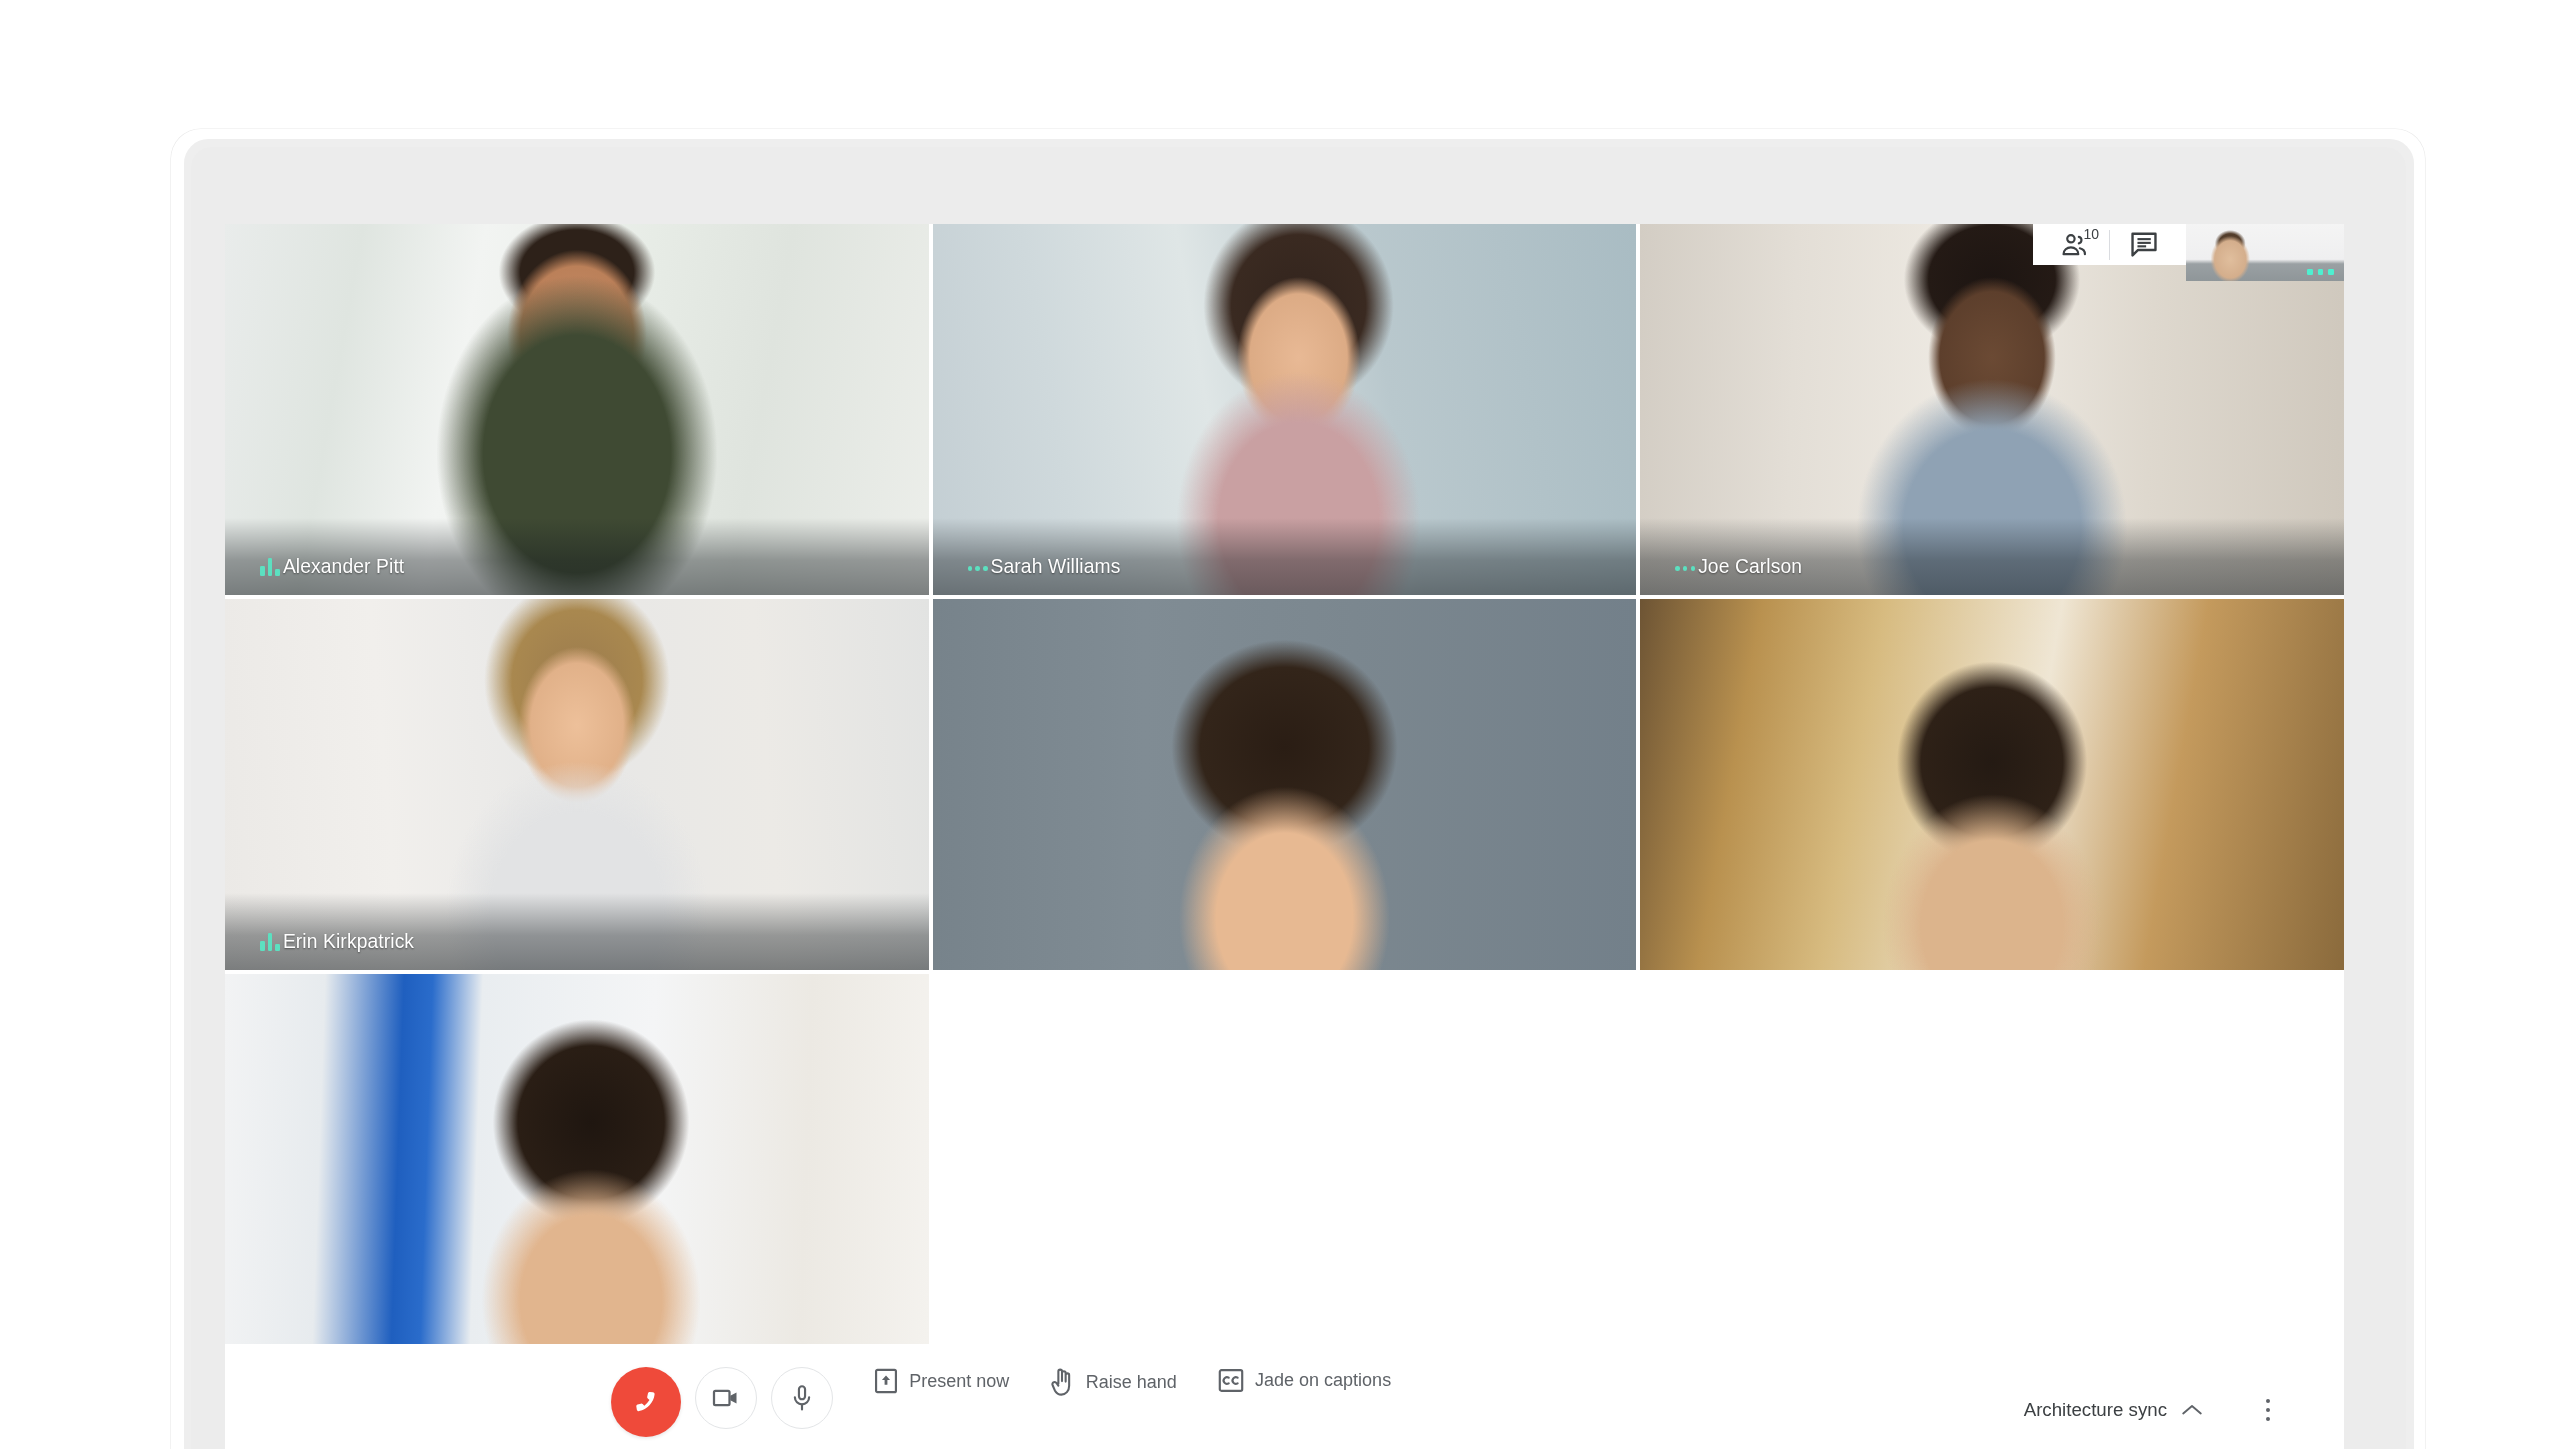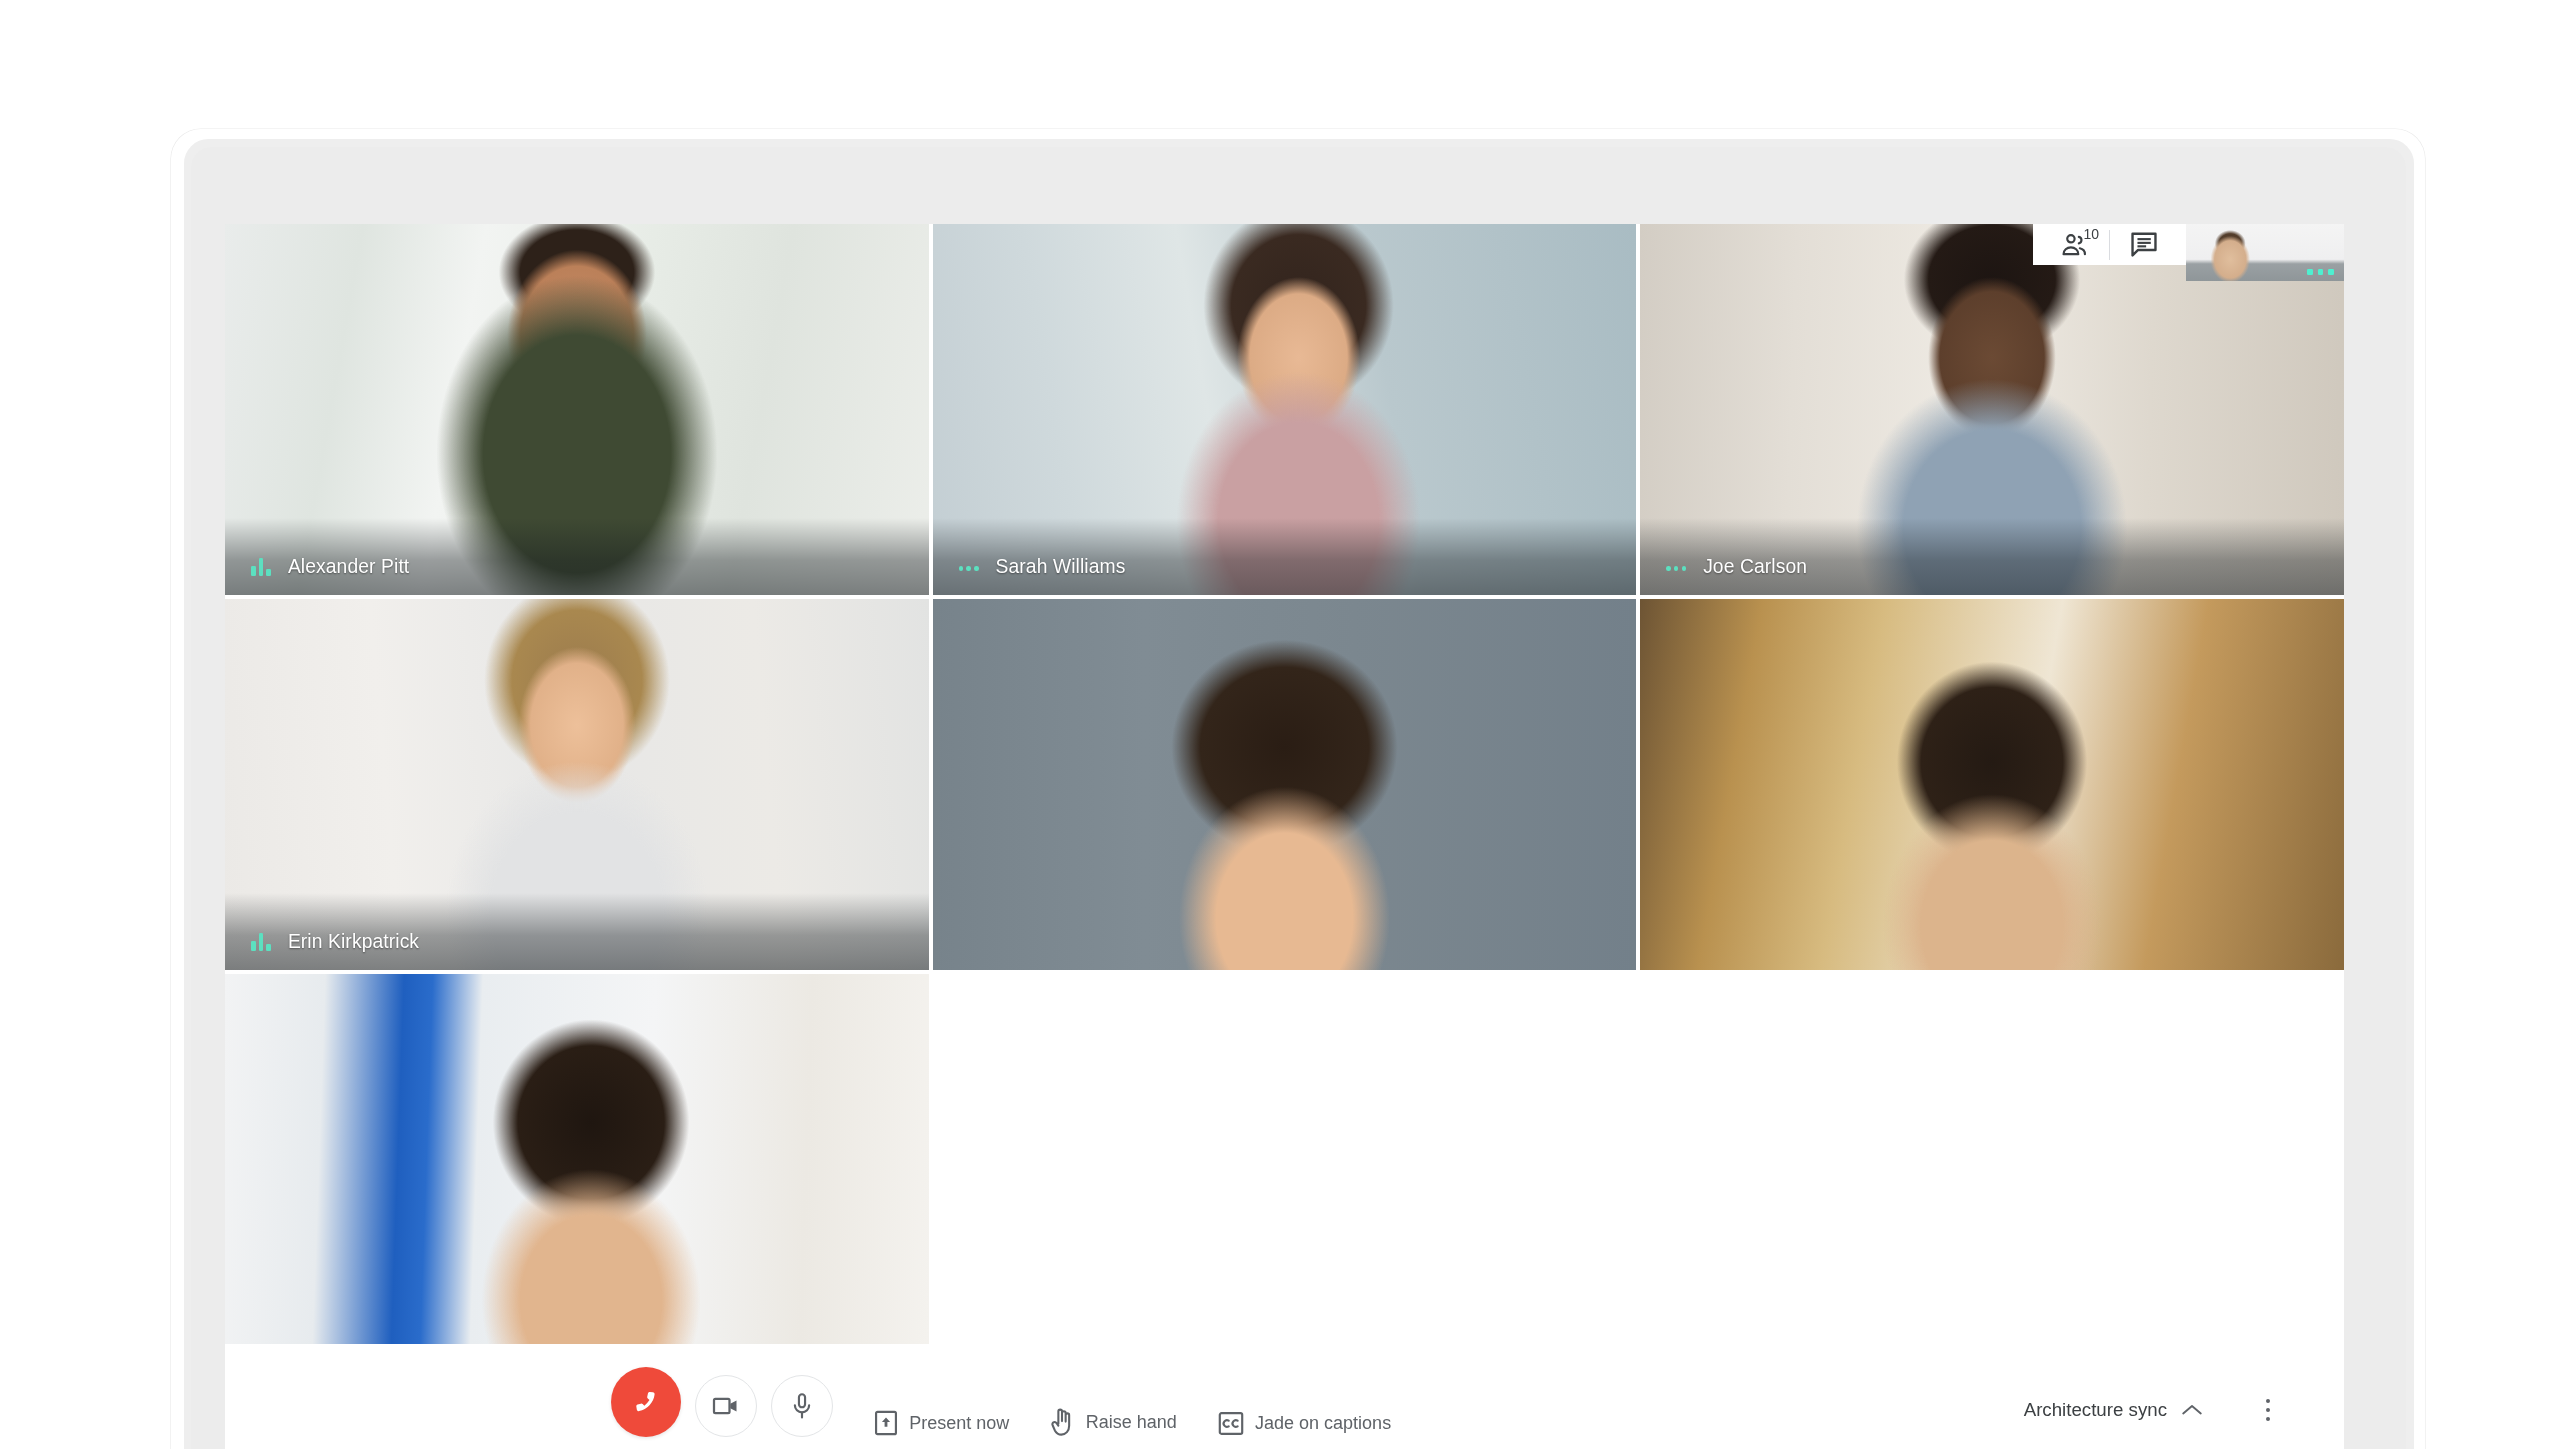--- a/index.html
+++ b/index.html
@@ -80,25 +80,25 @@
   }
   .tile-scrim {
     position: absolute;
     left: 0; right: 0; bottom: 0;
     height: 77px;
     background: linear-gradient(to bottom, rgba(20,26,30,0) 0%, rgba(20,26,30,0.40) 55%, rgba(20,26,30,0.52) 100%);
     pointer-events: none;
   }
   .tile-label {
     position: absolute;
-    left: 26px;
+    left: 35px;
     bottom: 16.7px;
     display: flex;
     align-items: center;
-    gap: 17px;
+    gap: 3px;
     z-index: 4;
   }
   .tile-name {
     color: #ffffff;
     font-size: 19.3px;
     letter-spacing: 0.1px;
     text-shadow: 0 0.6px 1.9px rgba(0,0,0,0.45);
     white-space: nowrap;
   }
 
@@ -178,21 +178,21 @@
     align-items: flex-start;
     padding-top: 23px;
     box-sizing: border-box;
   }
   #toolbar-center {
     position: absolute;
     left: 0;
     top: 23px;
     width: 1352px;
     display: flex;
-    align-items: flex-end;
+    align-items: flex-start;
     gap: 0px;
     padding-left: 386px;
     box-sizing: border-box;
   }
   .circle-btn {
     width: 62px; height: 62px;
     border-radius: 50%;
     display: flex; align-items: center; justify-content: center;
     box-sizing: border-box;
   }

